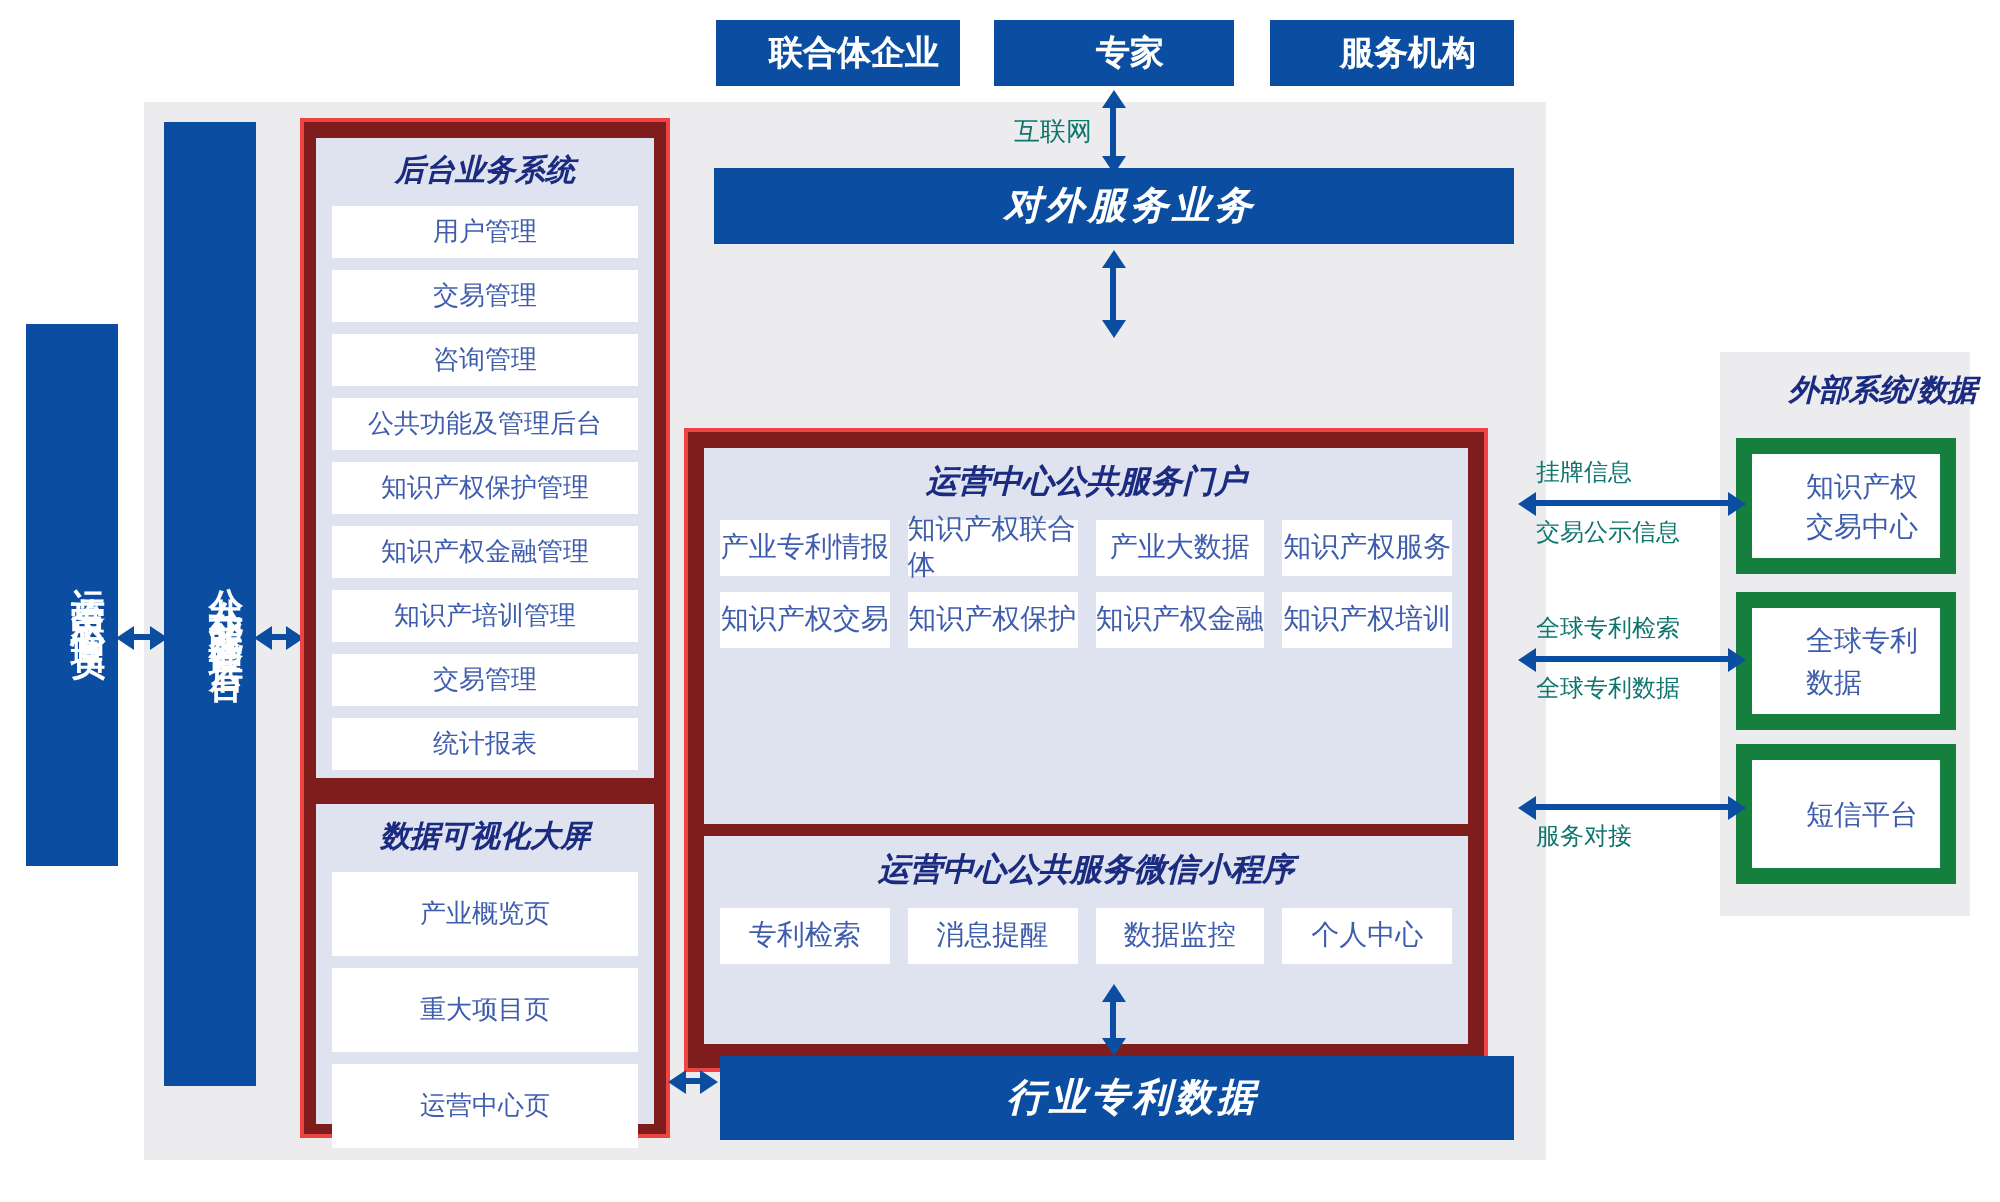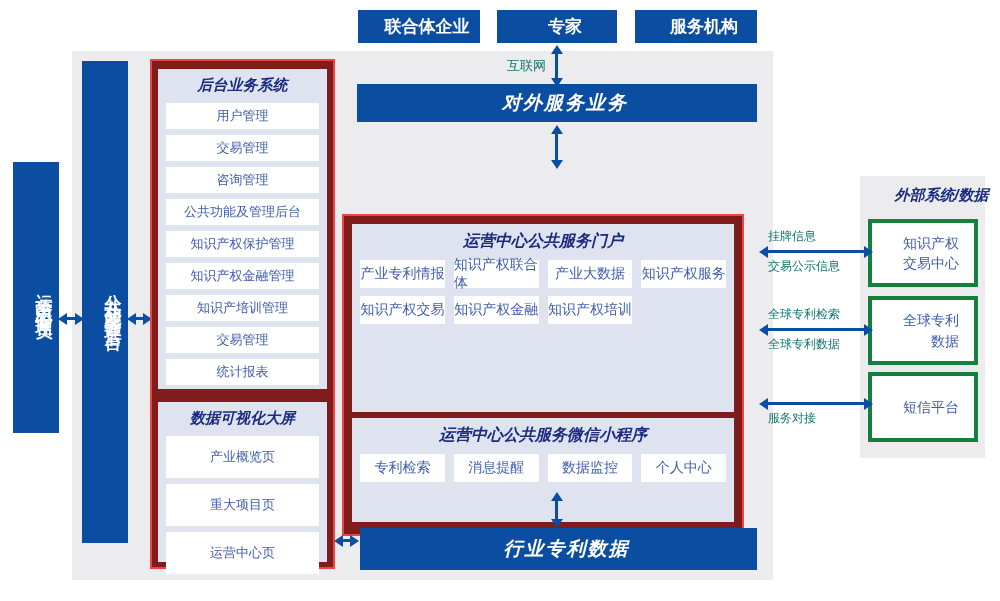--- a/index.html
+++ b/index.html
@@ -62,23 +62,23 @@
   #sec-dashboard .item { height:42px; }
 
   #sec-portal { left:8px; top:8px;   width:382px; height:188px; }
   #sec-mini   { left:8px; top:202px; width:382px; height:104px; }
   .grid-2 { display:grid; grid-template-columns:1fr 1fr 1fr 1fr; gap:8px 9px; }
   .grid-2 .item { height:28px; font-size:14px; }
   #sec-portal .section-title, #sec-mini .section-title { font-size:16px; }
 
   
   .ext-box {
-    background:#ffffff; border:4px solid #15803d; color:#3f5dad;
+    background:#ffffff; border:8px solid #15803d; color:#3f5dad;
     font-size:14px; display:flex; align-items:center; justify-content:center;
-    text-align:right; white-space:pre-line; line-height:1.45;
+    text-align:left; white-space:pre-line; line-height:1.45;
   }
   #ext-box-0 { left:868px; top:219px; width:110px; height:68px; }
   #ext-box-1 { left:868px; top:296px; width:110px; height:69px; }
   #ext-box-2 { left:868px; top:372px; width:110px; height:70px; }
   #right-title {
     left:860px; top:186px; width:147px; text-align:center;
     color:#1a2b80; font-weight:bold; font-style:italic; font-size:15px;
   }
 
   
@@ -149,20 +149,21 @@
 
 <div id="center-panel" class="abs panel">
   <div id="sec-portal" class="section">
     <div class="section-title">运营中心公共服务门户</div>
     <div class="grid-2">
       <div class="item">产业专利情报</div>
       <div class="item">知识产权联合体</div>
       <div class="item">产业大数据</div>
       <div class="item">知识产权服务</div>
       <div class="item">知识产权交易</div>
+      <div class="item">知识产权保护</div>
       <div class="item">知识产权金融</div>
       <div class="item">知识产权培训</div>
     </div>
   </div>
   <div id="sec-mini" class="section">
     <div class="section-title">运营中心公共服务微信小程序</div>
     <div class="grid-2">
       <div class="item">专利检索</div>
       <div class="item">消息提醒</div>
       <div class="item">数据监控</div>

